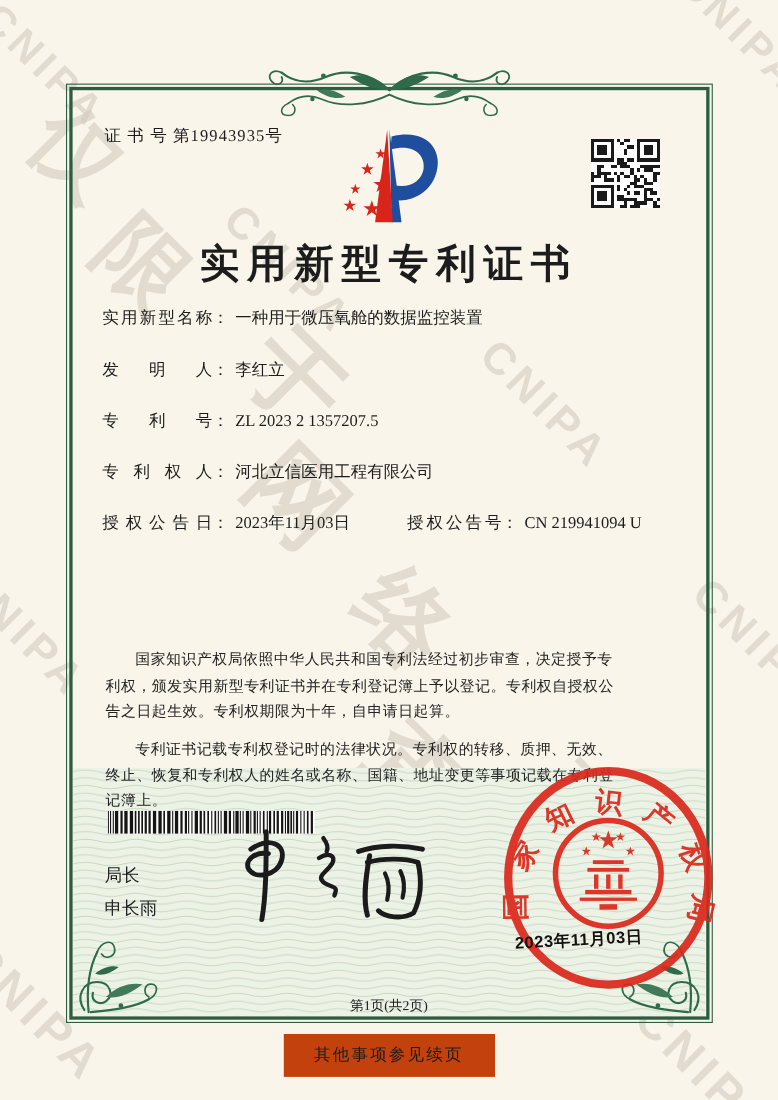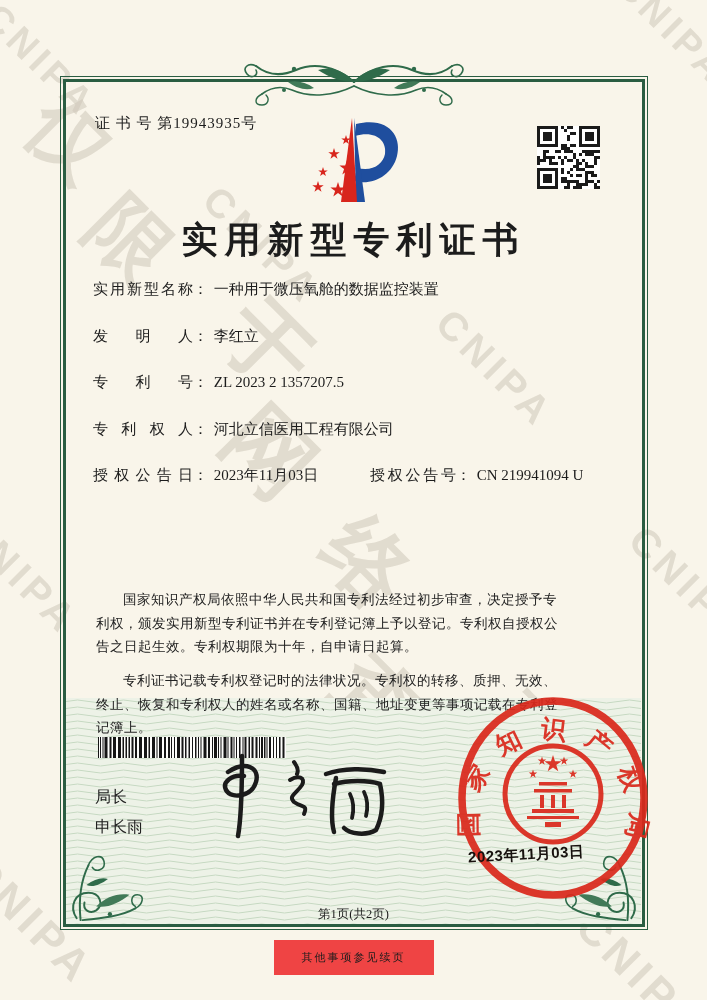--- a/index.html
+++ b/index.html
@@ -53,21 +53,21 @@
   #seal-date{
     left:468px;top:845px;width:130px;z-index:6;font-size:15px;font-weight:bold;
     color:#17110e;transform:rotate(-3deg);letter-spacing:.5px;
     font-family:"Liberation Sans","DejaVu Sans",sans-serif;white-space:nowrap;
   }
   #page-num{left:0;top:906px;width:707px;text-align:center;font-size:12.5px;z-index:4;}
   #footer-note{
     left:0;top:940px;width:707px;text-align:center;z-index:4;
   }
   #footer-note span{
-    display:inline-block;background:#ef4444;padding:10px 28px;font-size:11px;letter-spacing:2px;
+    display:inline-block;background:#c2410c;padding:10px 28px;font-size:15px;letter-spacing:2px;
   }
   svg{display:block;}
 </style>
 </head>
 <body>
 
 <div id="wm-layer">
     <span class="wm" style="left: 40px; top: 60px; font-size: 38px; letter-spacing: 5px;">CNIPA</span>
     <span class="wm" style="left: 70px; top: 140px; font-size: 80px;">仅</span>
     <span class="wm" style="left: 130px; top: 240px; font-size: 80px;">限</span>

